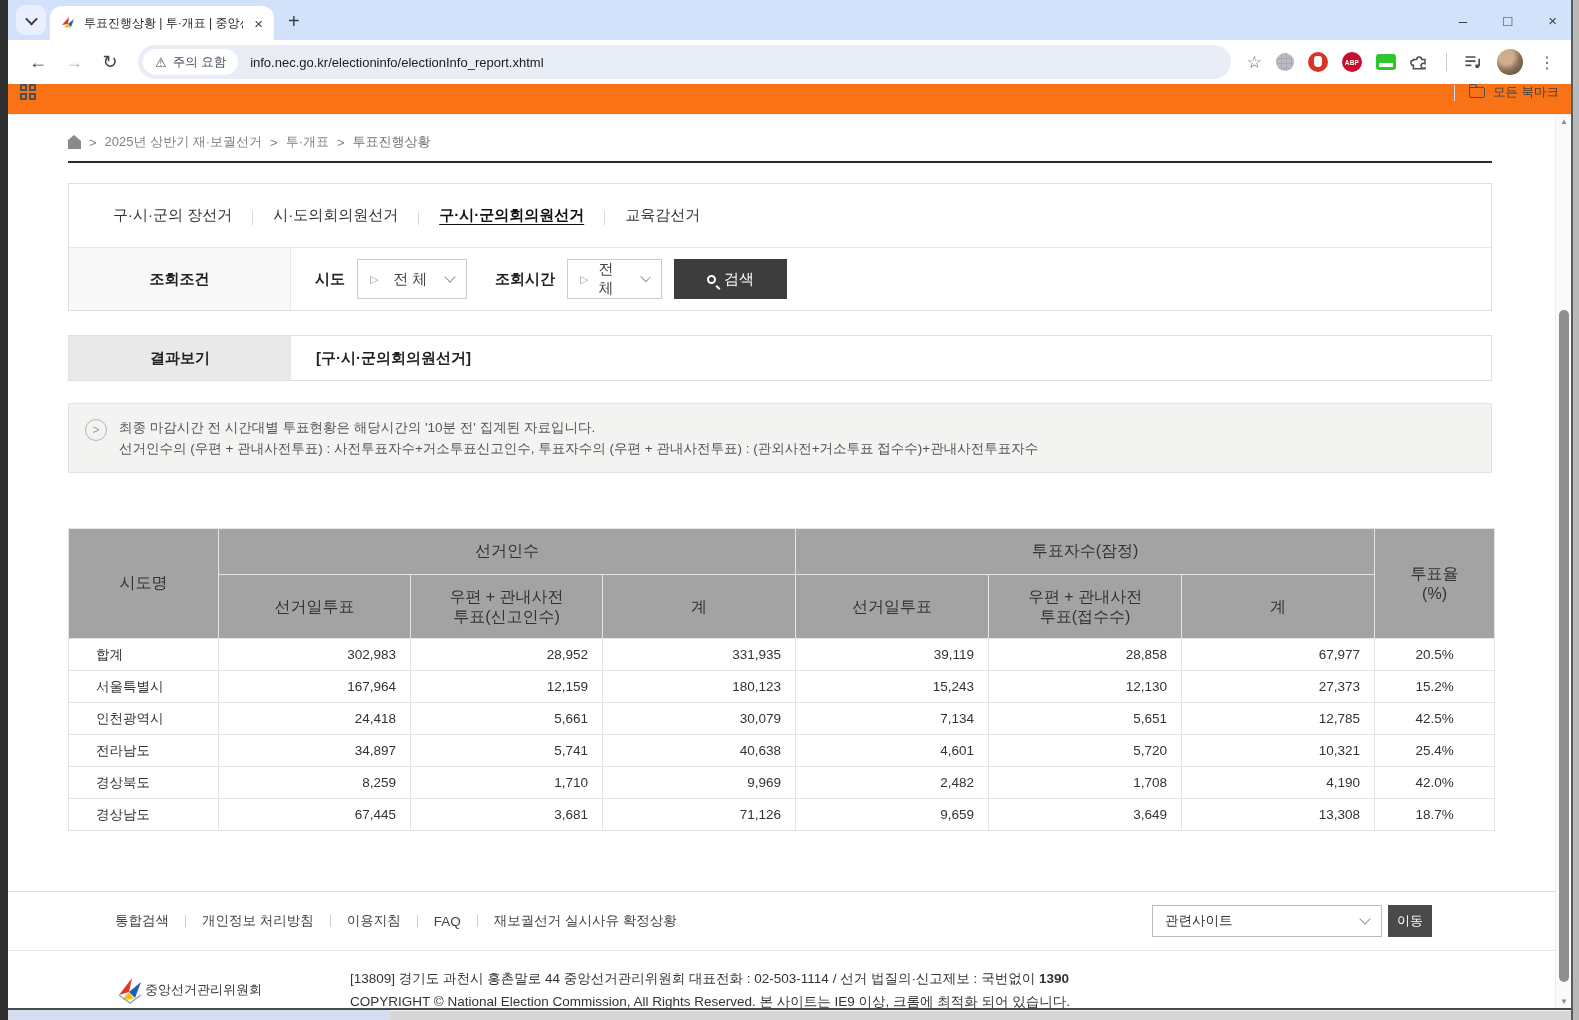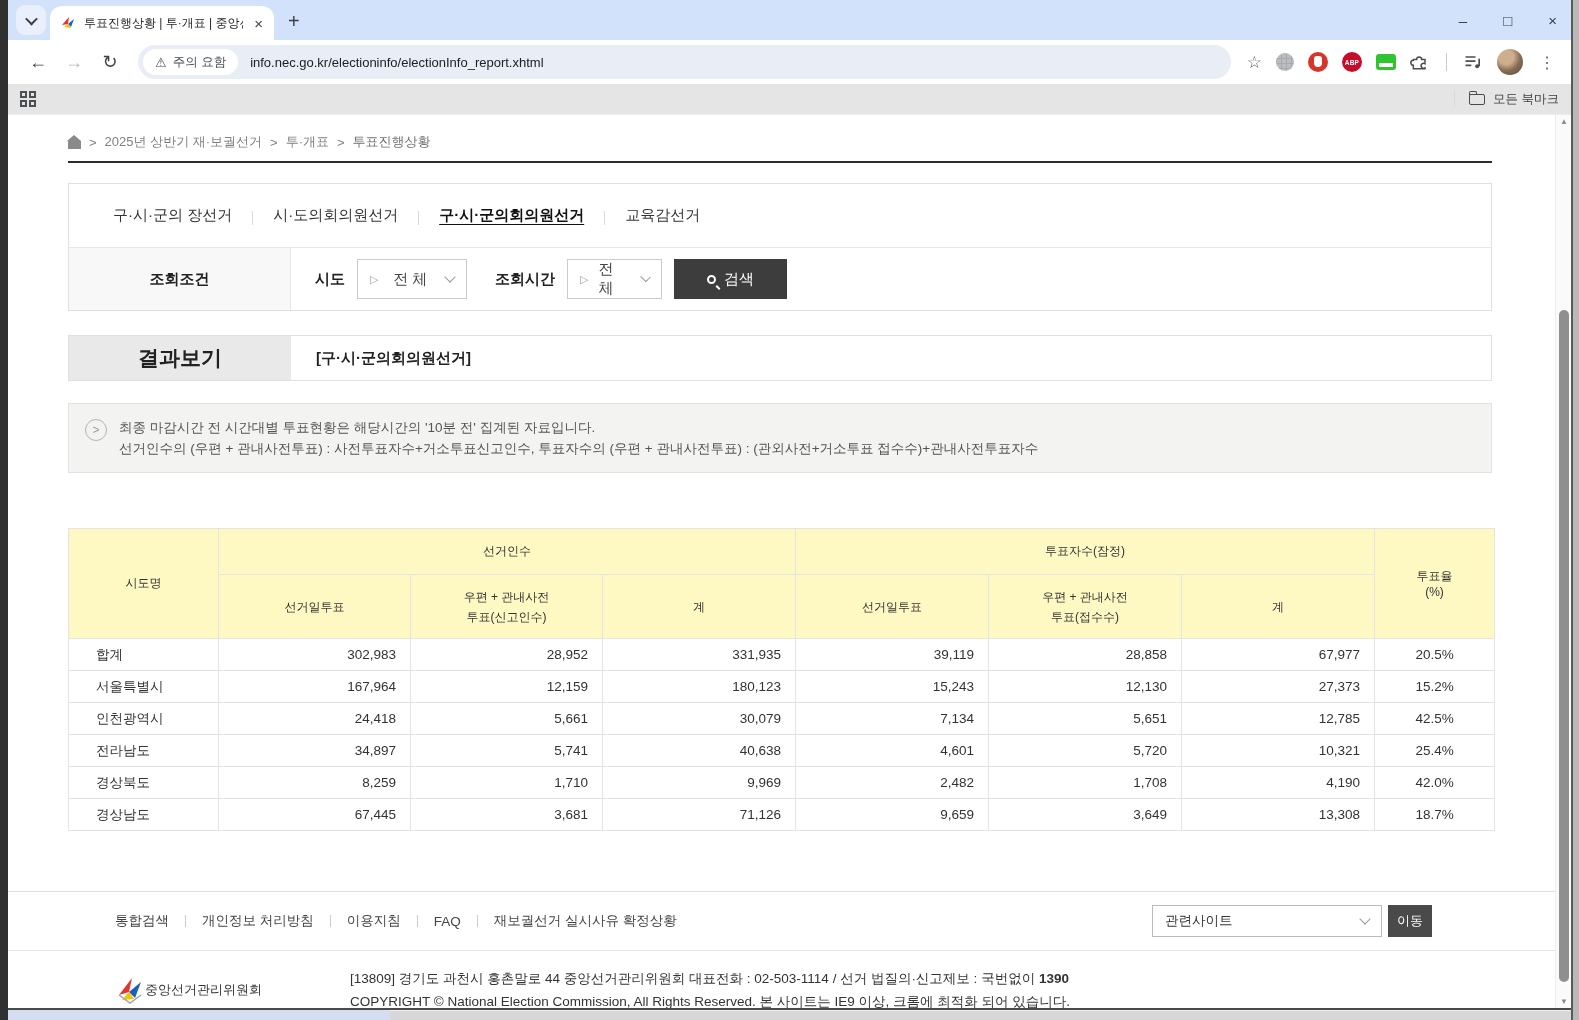--- a/index.html
+++ b/index.html
@@ -53,21 +53,21 @@
   .ext-green { width:20px; height:16px; border-radius:3px; background:#2fc52f; position:relative; }
   .ext-green::after { content:""; position:absolute; left:3px; bottom:3px; width:14px; height:4px; background:#fff; border-radius:1px; }
   .puzzle { color:#4a4f54; }
   .tb-sep { width:1px; height:18px; background:#c8cdd4; margin:0 2px; }
   .playlist { color:#4a4f54; }
   .avatar { width:26px; height:26px; border-radius:50%;
             background:radial-gradient(circle at 35% 30%, #cfae8e 0 30%, #8a6f57 55%, #4f463c 100%); }
   .kebab { font-size:16px; color:#5f6368; padding:0 2px; }
 
   
-  .bookbar { height:31px; background:#e5e5e5; display:flex; align-items:center; padding:0 12px; border-bottom:1px solid #ededed; flex:none; }
+  .bookbar { height:31px; background:#f97316; display:flex; align-items:flex-start; padding:0 12px; border-bottom:1px solid #ededed; flex:none; }
   .apps-grid { display:grid; grid-template-columns:7px 7px; grid-template-rows:7px 7px; gap:2px; }
   .apps-grid i { border:2px solid #4d5156; display:block; }
   .book-right { margin-left:auto; display:flex; align-items:center; gap:8px; }
   .book-sep { width:1px; height:16px; background:#d5d9e0; margin-right:6px; }
   .folder { width:16px; height:11px; border:1.5px solid #474c51; border-radius:2px; position:relative; }
   .folder::before { content:""; position:absolute; left:-1px; top:-4px; width:6px; height:3px; border:1.5px solid #474c51; border-bottom:none; border-radius:2px 2px 0 0; }
   .book-label { font-size:12.5px; color:#3c4043; white-space:nowrap; }
 
   
   .page { flex:1; background:#fff; position:relative; overflow:hidden; }
@@ -100,33 +100,33 @@
   .w95  { width:95px;  justify-content:space-between; }
   .gap28 { width:28px; flex:none; }
   .search-btn { margin-left:12px; width:113px; height:40px; background:#3d3d3d; color:#fff; border:none;
                 font-size:15px; display:flex; align-items:center; justify-content:center; gap:8px; }
   .mag { width:9px; height:9px; border:2px solid #fff; border-radius:50%; position:relative; flex:none; }
   .mag::after { content:""; position:absolute; left:8px; top:8px; width:2px; height:5px; background:#fff; transform:rotate(-45deg); }
 
   
   .rbox { margin-top:24px; border:1px solid #e0e0e0; display:flex; height:46px; }
   .rlabel { width:222px; flex:none; background:#e9e9e9; display:flex; align-items:center; justify-content:center;
-            font-size:21px; font-weight:700; color:#222; }
+            font-size:15px; font-weight:700; color:#222; }
   .rvalue { display:flex; align-items:center; padding-left:25px; font-size:15px; font-weight:700; color:#222; }
 
   
   .notice { margin-top:22px; background:#f3f3f1; border:1px solid #e2e2e0; display:flex; padding:13px 18px 13px 16px; gap:12px; }
   .ncirc { width:22px; height:22px; border-radius:50%; border:1px solid #b5b5b5; color:#9a9a9a; font-size:12px;
            display:flex; align-items:center; justify-content:center; flex:none; margin-top:2px; }
   .ntext { font-size:13.5px; color:#555; line-height:21px; }
 
   
   table.vt { margin-top:55px; width:100%; border-collapse:collapse; table-layout:fixed; border-top:1px solid #8f8f8f; }
   table.vt th, table.vt td { border:1px solid #e4e4e4; }
-  table.vt thead th { font-size:12px; font-weight:400; color:#333; text-align:center; background:#fef9c3; white-space:pre-line; }
+  table.vt thead th { font-size:16px; font-weight:400; color:#333; text-align:center; background:#a3a3a3; white-space:pre-line; }
   tr.h1 th { height:46px; }
   tr.h2 th { height:64px; line-height:20px; }
   table.vt td { height:32px; font-size:13.5px; color:#333; }
   td.name { text-align:left; padding-left:27px; }
   td.num  { text-align:right; padding-right:14px; }
   td.rate { text-align:center; font-weight:400; font-size:14px; color:#111; }
 
   
   .flinks { margin-top:60px; border-top:1px solid #dedede; border-bottom:1px solid #e6e6e6; height:60px;
             display:flex; align-items:center; padding:0 123px 0 107px; }

